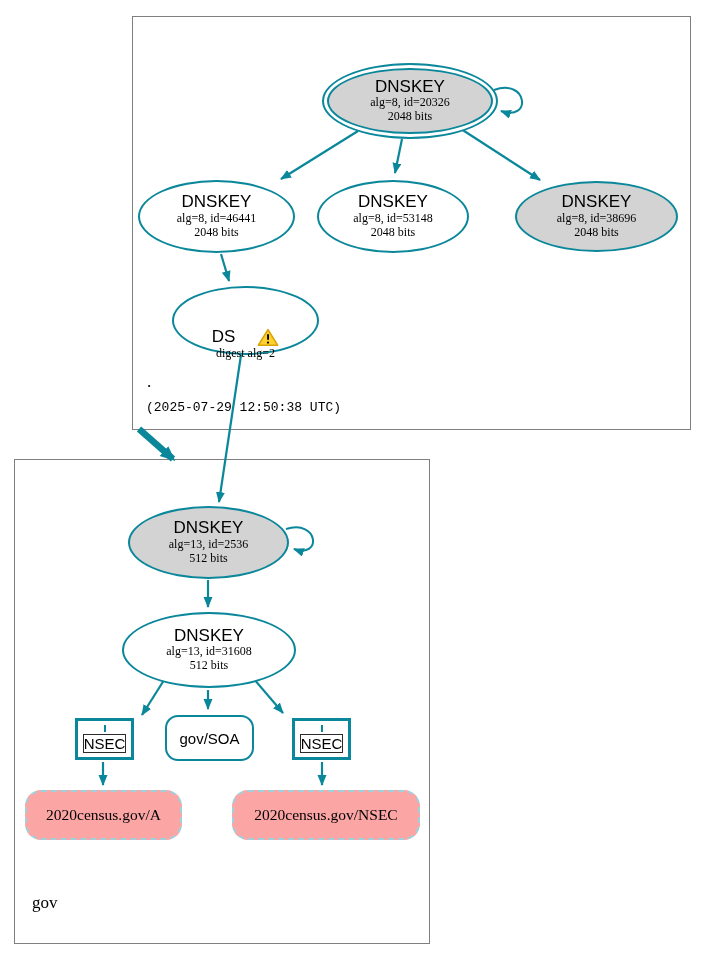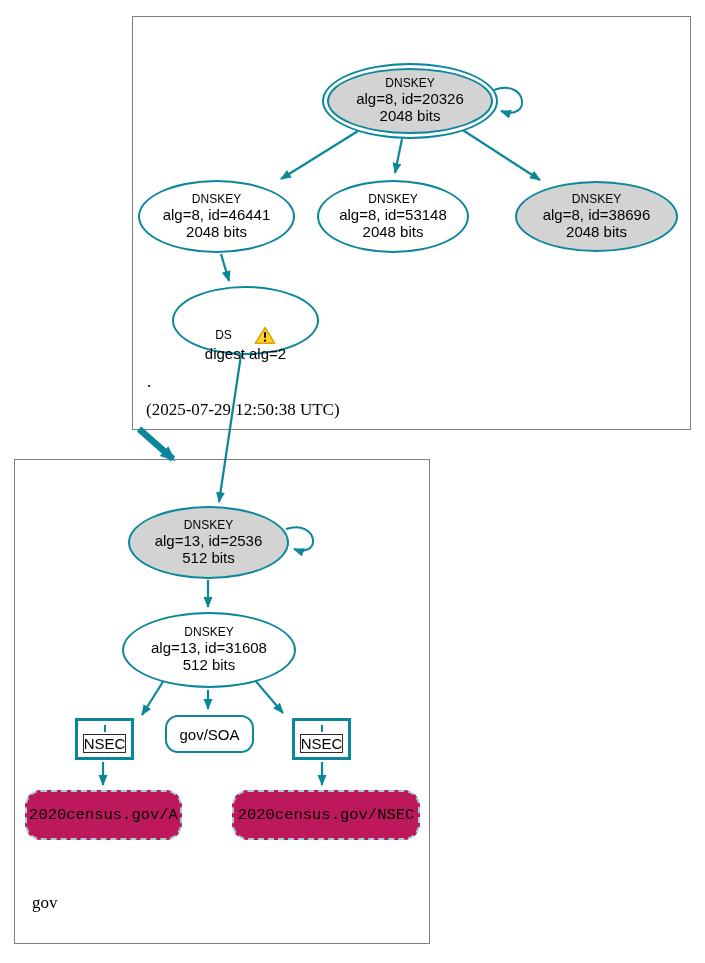--- a/index.html
+++ b/index.html
@@ -23,39 +23,39 @@
     align-items:center;justify-content:center;text-align:center;box-sizing:border-box;
   }
   .ellipse{border:2.4px solid var(--teal);border-radius:50%;background:#fff;}
   .ellipse.gray{background:var(--gray-fill);}
   .dbl{border:2.4px solid var(--teal);border-radius:50%;background:#fff;padding:3px;}
   .dbl-inner{
     width:100%;height:100%;border:2px solid var(--teal);border-radius:50%;
     background:var(--gray-fill);display:flex;flex-direction:column;align-items:center;
     justify-content:center;box-sizing:border-box;
   }
-  .nt{font-family:"Liberation Sans",sans-serif;font-size:12px;line-height:1.08;}
-  .nd{font-family:Liberation Sans, sans-serif;font-size:15px;line-height:1.16;}
+  .nt{font-family:"Liberation Sans",sans-serif;font-size:17px;line-height:1.08;}
+  .nd{font-family:Liberation Serif, serif;font-size:12px;line-height:1.16;}
   .ds-title{display:flex;align-items:center;gap:22px;margin-top:47px;}
   .nsec{border:3px solid var(--teal);background:#fff;padding:4px;display:flex;flex-direction:column;}
   .nsec-band{height:8px;border:1.6px solid var(--teal);margin-bottom:2px;}
   .nsec-label{
     flex:1;border:1.5px solid #2b2b2b;display:flex;align-items:center;justify-content:center;
     font-family:"Liberation Sans",sans-serif;font-size:15px;
   }
   .soa{
     border:2.2px solid var(--teal);border-radius:13px;background:#fff;
     font-family:"Liberation Sans",sans-serif;font-size:15px;
   }
   .rrset{
-    border:2px dashed var(--dash-blue);border-radius:16px;background:#be185d;
-    font-family:Liberation Mono, monospace;font-size:15.5px;
+    border:2px dashed var(--dash-blue);border-radius:16px;background:#fca5a5;
+    font-family:Liberation Serif, serif;font-size:15.5px;
   }
   .zlabel{position:absolute;z-index:2;font-family:"Liberation Serif",serif;font-size:17px;}
-  .ztime{position:absolute;z-index:2;font-family:Liberation Serif, serif;font-size:17px;}
+  .ztime{position:absolute;z-index:2;font-family:Liberation Mono, monospace;font-size:13px;}
 </style>
 </head>
 <body>
 
 <div class="canvas">
 
   <div class="zonebox" style="left:132px;top:16px;width:557px;height:412px;"></div>
   <div class="zonebox" style="left:14px;top:459px;width:414px;height:483px;"></div>
 
   <div class="zlabel" style="left:147px;top:372px;">.</div>
@@ -137,21 +137,21 @@
     <div class="nt">DNSKEY</div>
     <div class="nd">alg=13, id=31608</div>
     <div class="nd">512 bits</div>
   </div>
 
   <div class="node nsec" style="left:75px;top:718px;width:59px;height:42px;">
     <div class="nsec-band"></div>
     <div class="nsec-label">NSEC</div>
   </div>
 
-  <div class="node soa" style="left:165px;top:715px;width:89px;height:38px;">
+  <div class="node soa" style="left:165px;top:715px;width:89px;height:46px;">
     <div>gov/SOA</div>
   </div>
 
   <div class="node nsec" style="left:292px;top:718px;width:59px;height:42px;">
     <div class="nsec-band"></div>
     <div class="nsec-label">NSEC</div>
   </div>
 
   <div class="node rrset" style="left:25px;top:790px;width:157px;height:50px;">
     <div>2020census.gov/A</div>

